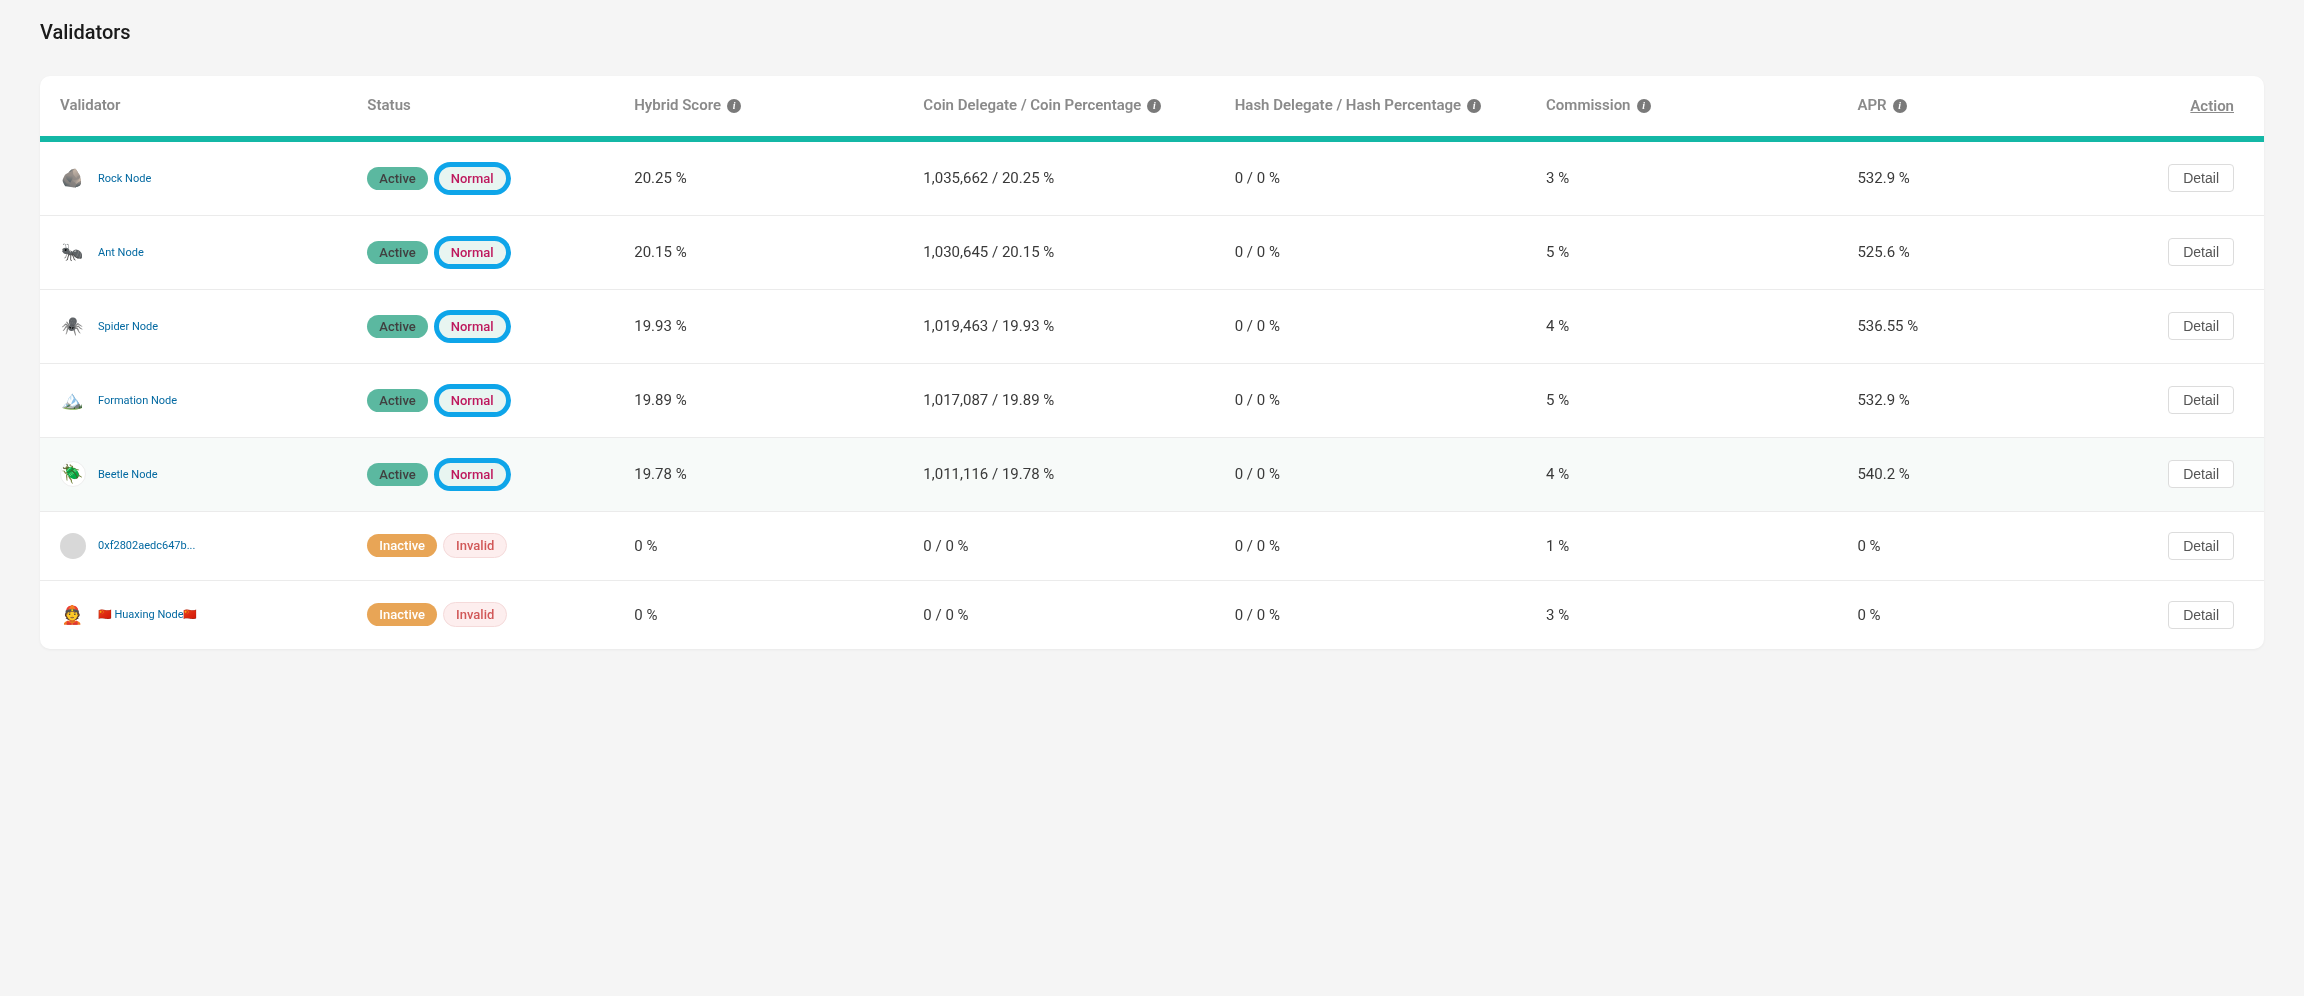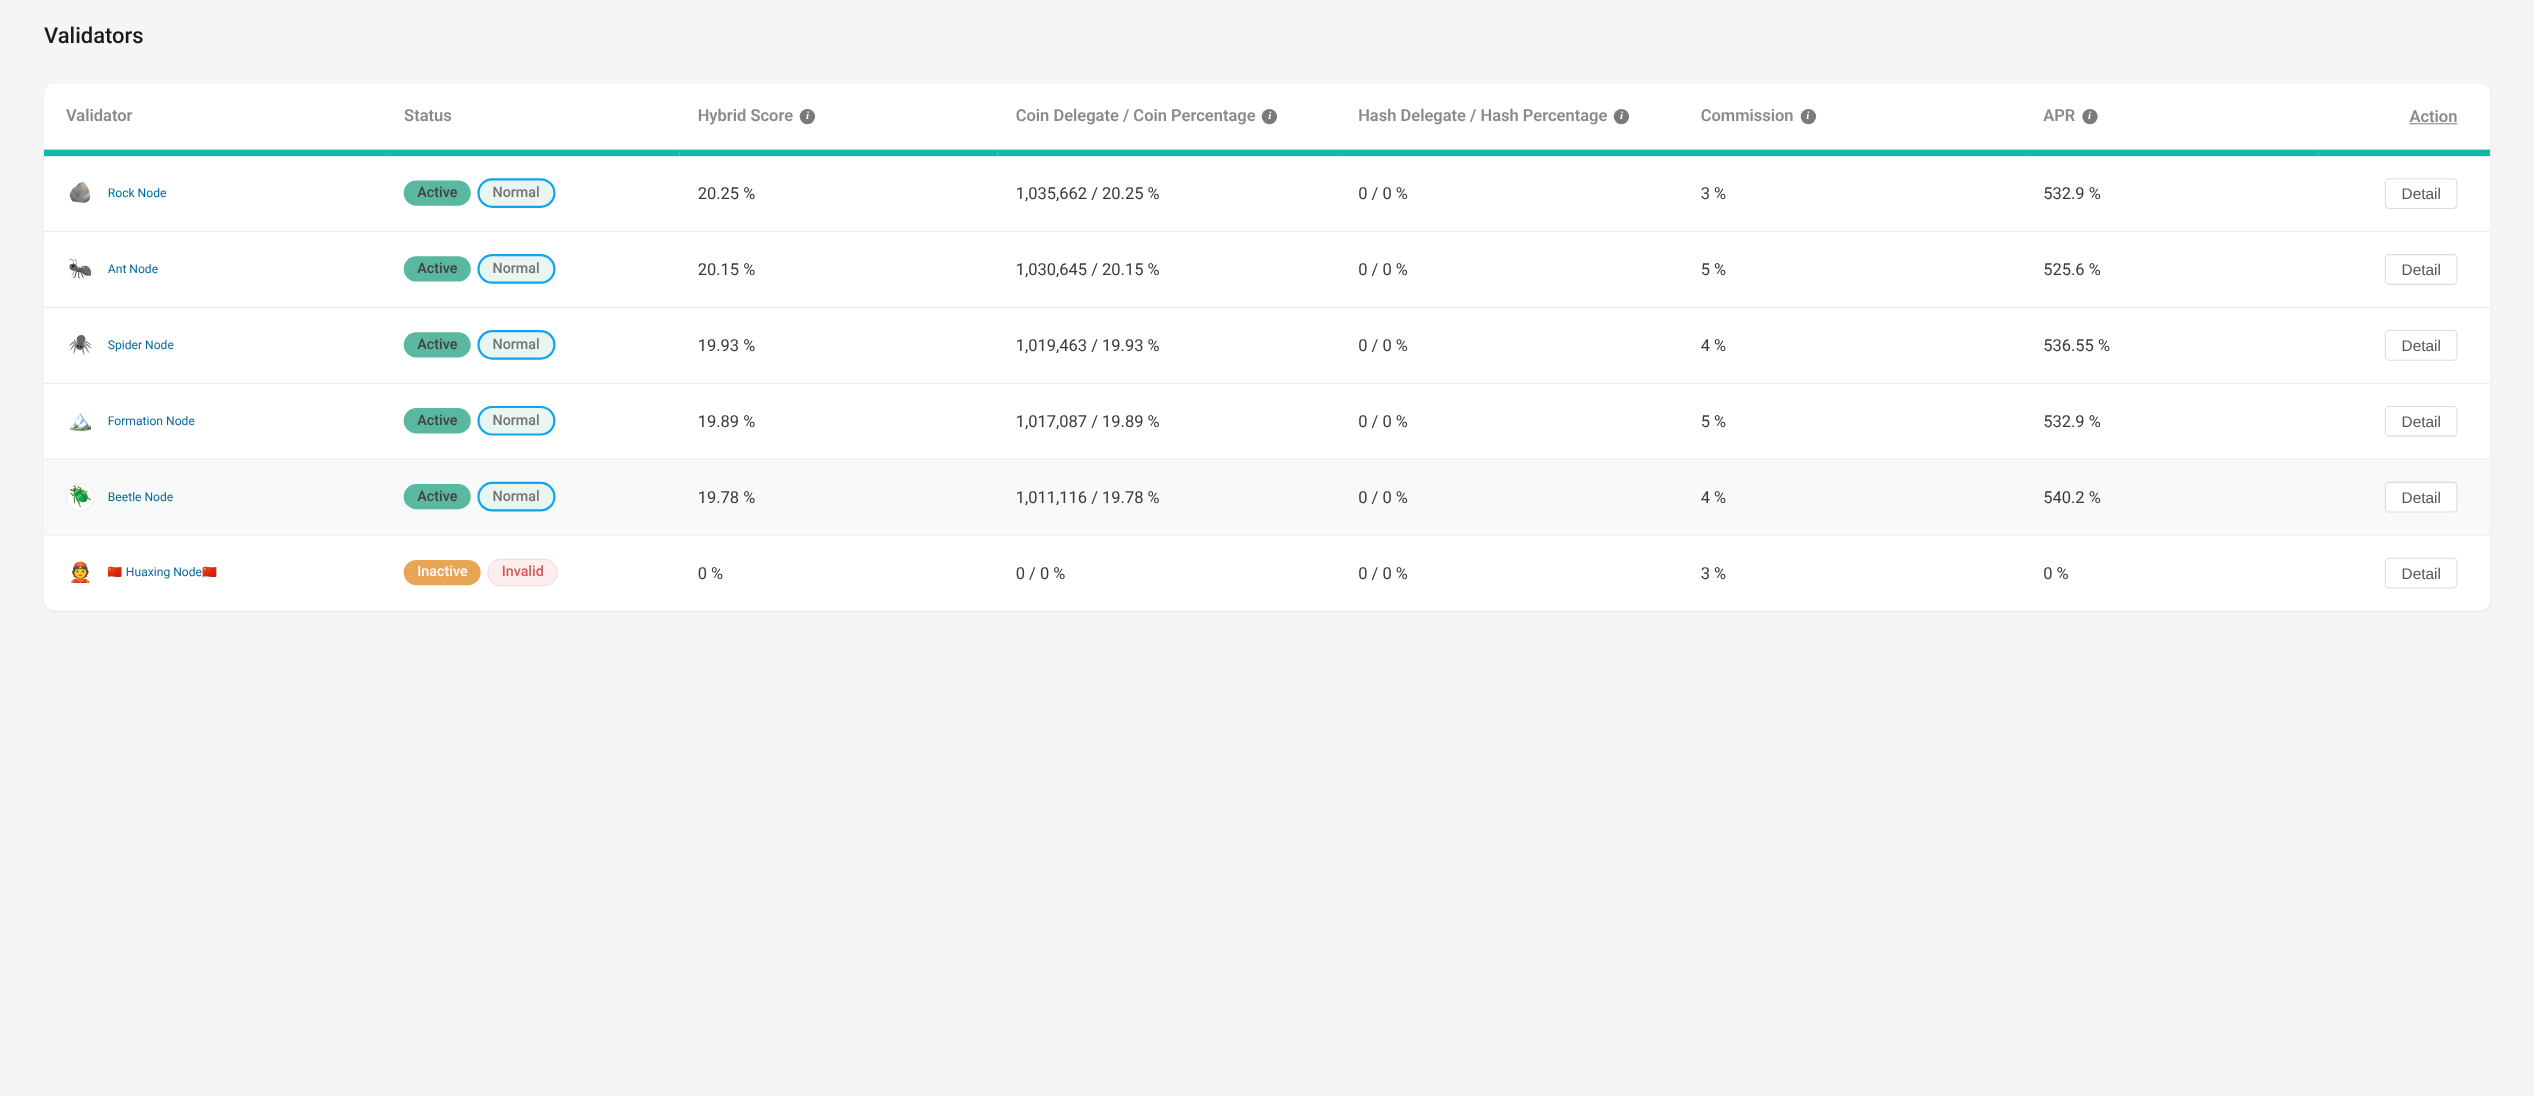--- a/index.html
+++ b/index.html
@@ -132,22 +132,22 @@
     .badge-active {
       background: #5bb8a0;
       color: #404040;
     }
     .badge-inactive {
       background: #e8a556;
       color: #ffffff;
     }
     .badge-normal {
       background: #e8f5f1;
-      color: #737373;
-      border: 2px solid #0ea5e9;
+      color: #be185d;
+      border: 5px solid #0ea5e9;
     }
     .badge-invalid {
       background: #fdeeee;
       color: #d15858;
       border: 1px solid #f5dada;
     }
     .detail-btn {
       background: #ffffff;
       border: 1px solid #dcdcdc;
       border-radius: 4px;
@@ -291,20 +291,35 @@
           <td>19.78 %</td>
           <td>1,011,116 / 19.78 %</td>
           <td>0 / 0 %</td>
           <td>4 %</td>
           <td>540.2 %</td>
           <td><button class="detail-btn">Detail</button></td>
         </tr>
         <tr>
           <td>
             <div class="validator-cell">
+              <div class="validator-icon gray"></div>
+              <span class="validator-name">0xf2802aedc647b...</span>
+            </div>
+          </td>
+          <td><span class="badge badge-inactive">Inactive</span><span class="badge badge-invalid">Invalid</span></td>
+          <td>0 %</td>
+          <td>0 / 0 %</td>
+          <td>0 / 0 %</td>
+          <td>1 %</td>
+          <td>0 %</td>
+          <td><button class="detail-btn">Detail</button></td>
+        </tr>
+        <tr>
+          <td>
+            <div class="validator-cell">
               <div class="validator-icon">👲</div>
               <span class="validator-name">🇨🇳 Huaxing Node🇨🇳</span>
             </div>
           </td>
           <td><span class="badge badge-inactive">Inactive</span><span class="badge badge-invalid">Invalid</span></td>
           <td>0 %</td>
           <td>0 / 0 %</td>
           <td>0 / 0 %</td>
           <td>3 %</td>
           <td>0 %</td>

